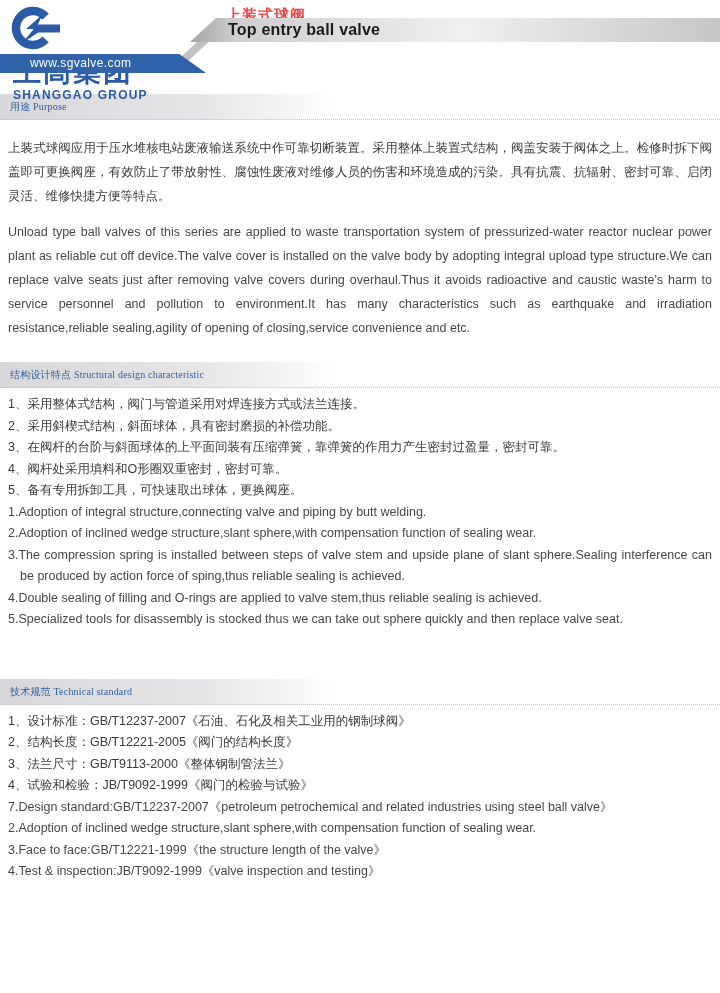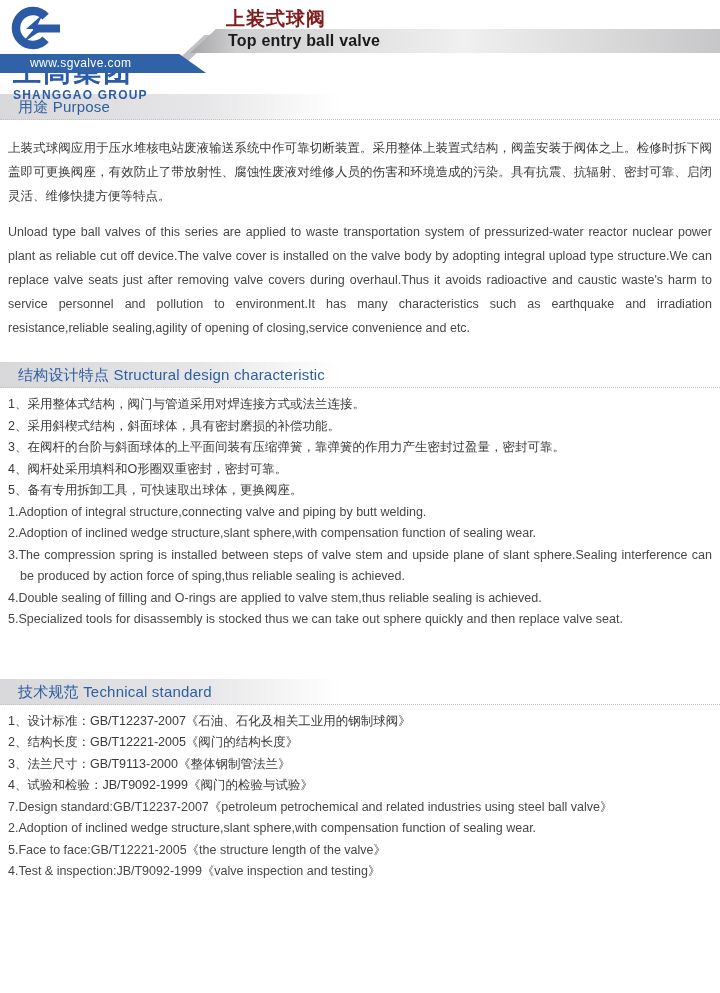--- a/index.html
+++ b/index.html
@@ -7,44 +7,44 @@
     position:relative;width:720px;height:993px;background:#ffffff;overflow:hidden;
     font-family:"Liberation Sans","DejaVu Sans",sans-serif;color:#333;
   }
   
   .header{position:relative;height:74px;}
   .logo-wrap{position:absolute;left:8px;top:3px;display:flex;align-items:flex-start;flex-direction:column;}
   .logo-mark{width:56px;height:52px;display:block;}
   .logo-text{margin-left:5px;padding-top:2px;}
   .logo-cn{font-size:28px;font-weight:bold;color:#2b5ba6;letter-spacing:2px;line-height:30px;white-space:nowrap;}
   .logo-en{font-size:12px;font-weight:bold;color:#2b5ba6;letter-spacing:1.2px;line-height:14px;margin-top:1px;white-space:nowrap;}
-  .title-cn{position:absolute;left:226px;top:6px;font-size:19px;font-weight:bold;color:#7f1d1d;letter-spacing:1px;}
+  .title-cn{position:absolute;left:226px;top:6px;font-size:15px;font-weight:bold;color:#ef4444;letter-spacing:1px;}
   .gray-band{
-    position:absolute;left:188px;top:29px;right:0;height:24px;
+    position:absolute;left:188px;top:18px;right:0;height:24px;
     background:linear-gradient(90deg,#a2a2a4 0%,#cfcfd1 9%,#f0f0f0 52%,#c7c7c9 100%);
     clip-path:polygon(28px 0,100% 0,100% 100%,2px 100%);
   }
   .gray-band .band-label{
     margin-left:40px;line-height:24px;font-size:16px;font-weight:bold;color:#1b1b1b;letter-spacing:0.2px;
   }
   .band-tail{
     position:absolute;left:168px;top:35px;width:48px;height:34px;background:#c2c2c4;
     clip-path:polygon(76% 0,100% 0,24% 100%,0 100%);z-index:0;
   }
   .blue-band{
     position:absolute;left:0;top:54px;width:206px;height:19px;background:#2f62a7;
     clip-path:polygon(0 0,87% 0,100% 100%,0 100%);z-index:2;
   }
   .blue-band .site{display:block;margin-left:30px;line-height:19px;font-size:12px;color:#ffffff;letter-spacing:0.4px;}
   
   .section-bar{
-    height:25px;line-height:25px;padding-left:18px;
+    height:25px;line-height:25px;padding-left:10px;
     background:linear-gradient(90deg,#d8d8da 0%,#e6e6e8 28%,rgba(240,240,242,0) 47%);
     border-bottom:1px dotted #c3c3c3;
-    font-size:15px;color:#2d5f9f;letter-spacing:0.2px;white-space:nowrap;
+    font-size:10px;color:#2d5f9f;letter-spacing:0.2px;white-space:nowrap;font-family:Liberation Serif, serif;
   }
   .section{margin-top:22px;}
   .section.first{margin-top:20px;}
   .section.last{margin-top:48px;}
   .body-text{padding:4px 8px 0 8px;}
   .para{font-size:12.5px;line-height:24px;text-align:justify;color:#474747;margin-top:12px;}
   .para.cn{color:#3a3a3a;}
   .list{padding:6px 8px 0 8px;}
   .item{
     font-size:12.5px;line-height:21.5px;color:#474747;
@@ -110,18 +110,18 @@
 
   <div class="section last">
     <div class="section-bar">技术规范 Technical standard</div>
     <div class="list">
       <div class="item cn">1、设计标准：GB/T12237-2007《石油、石化及相关工业用的钢制球阀》</div>
       <div class="item cn">2、结构长度：GB/T12221-2005《阀门的结构长度》</div>
       <div class="item cn">3、法兰尺寸：GB/T9113-2000《整体钢制管法兰》</div>
       <div class="item cn">4、试验和检验：JB/T9092-1999《阀门的检验与试验》</div>
       <div class="item">7.Design standard:GB/T12237-2007《petroleum petrochemical and related industries using steel ball valve》</div>
       <div class="item">2.Adoption of inclined wedge structure,slant sphere,with compensation function of sealing wear.</div>
-      <div class="item">5.Face to face:GB/T12221-2005《the structure length of the valve》</div>
+      <div class="item">3.Face to face:GB/T12221-1999《the structure length of the valve》</div>
       <div class="item">4.Test &amp; inspection:JB/T9092-1999《valve inspection and testing》</div>
     </div>
   </div>
 
 </div>
 
 </body></html>

